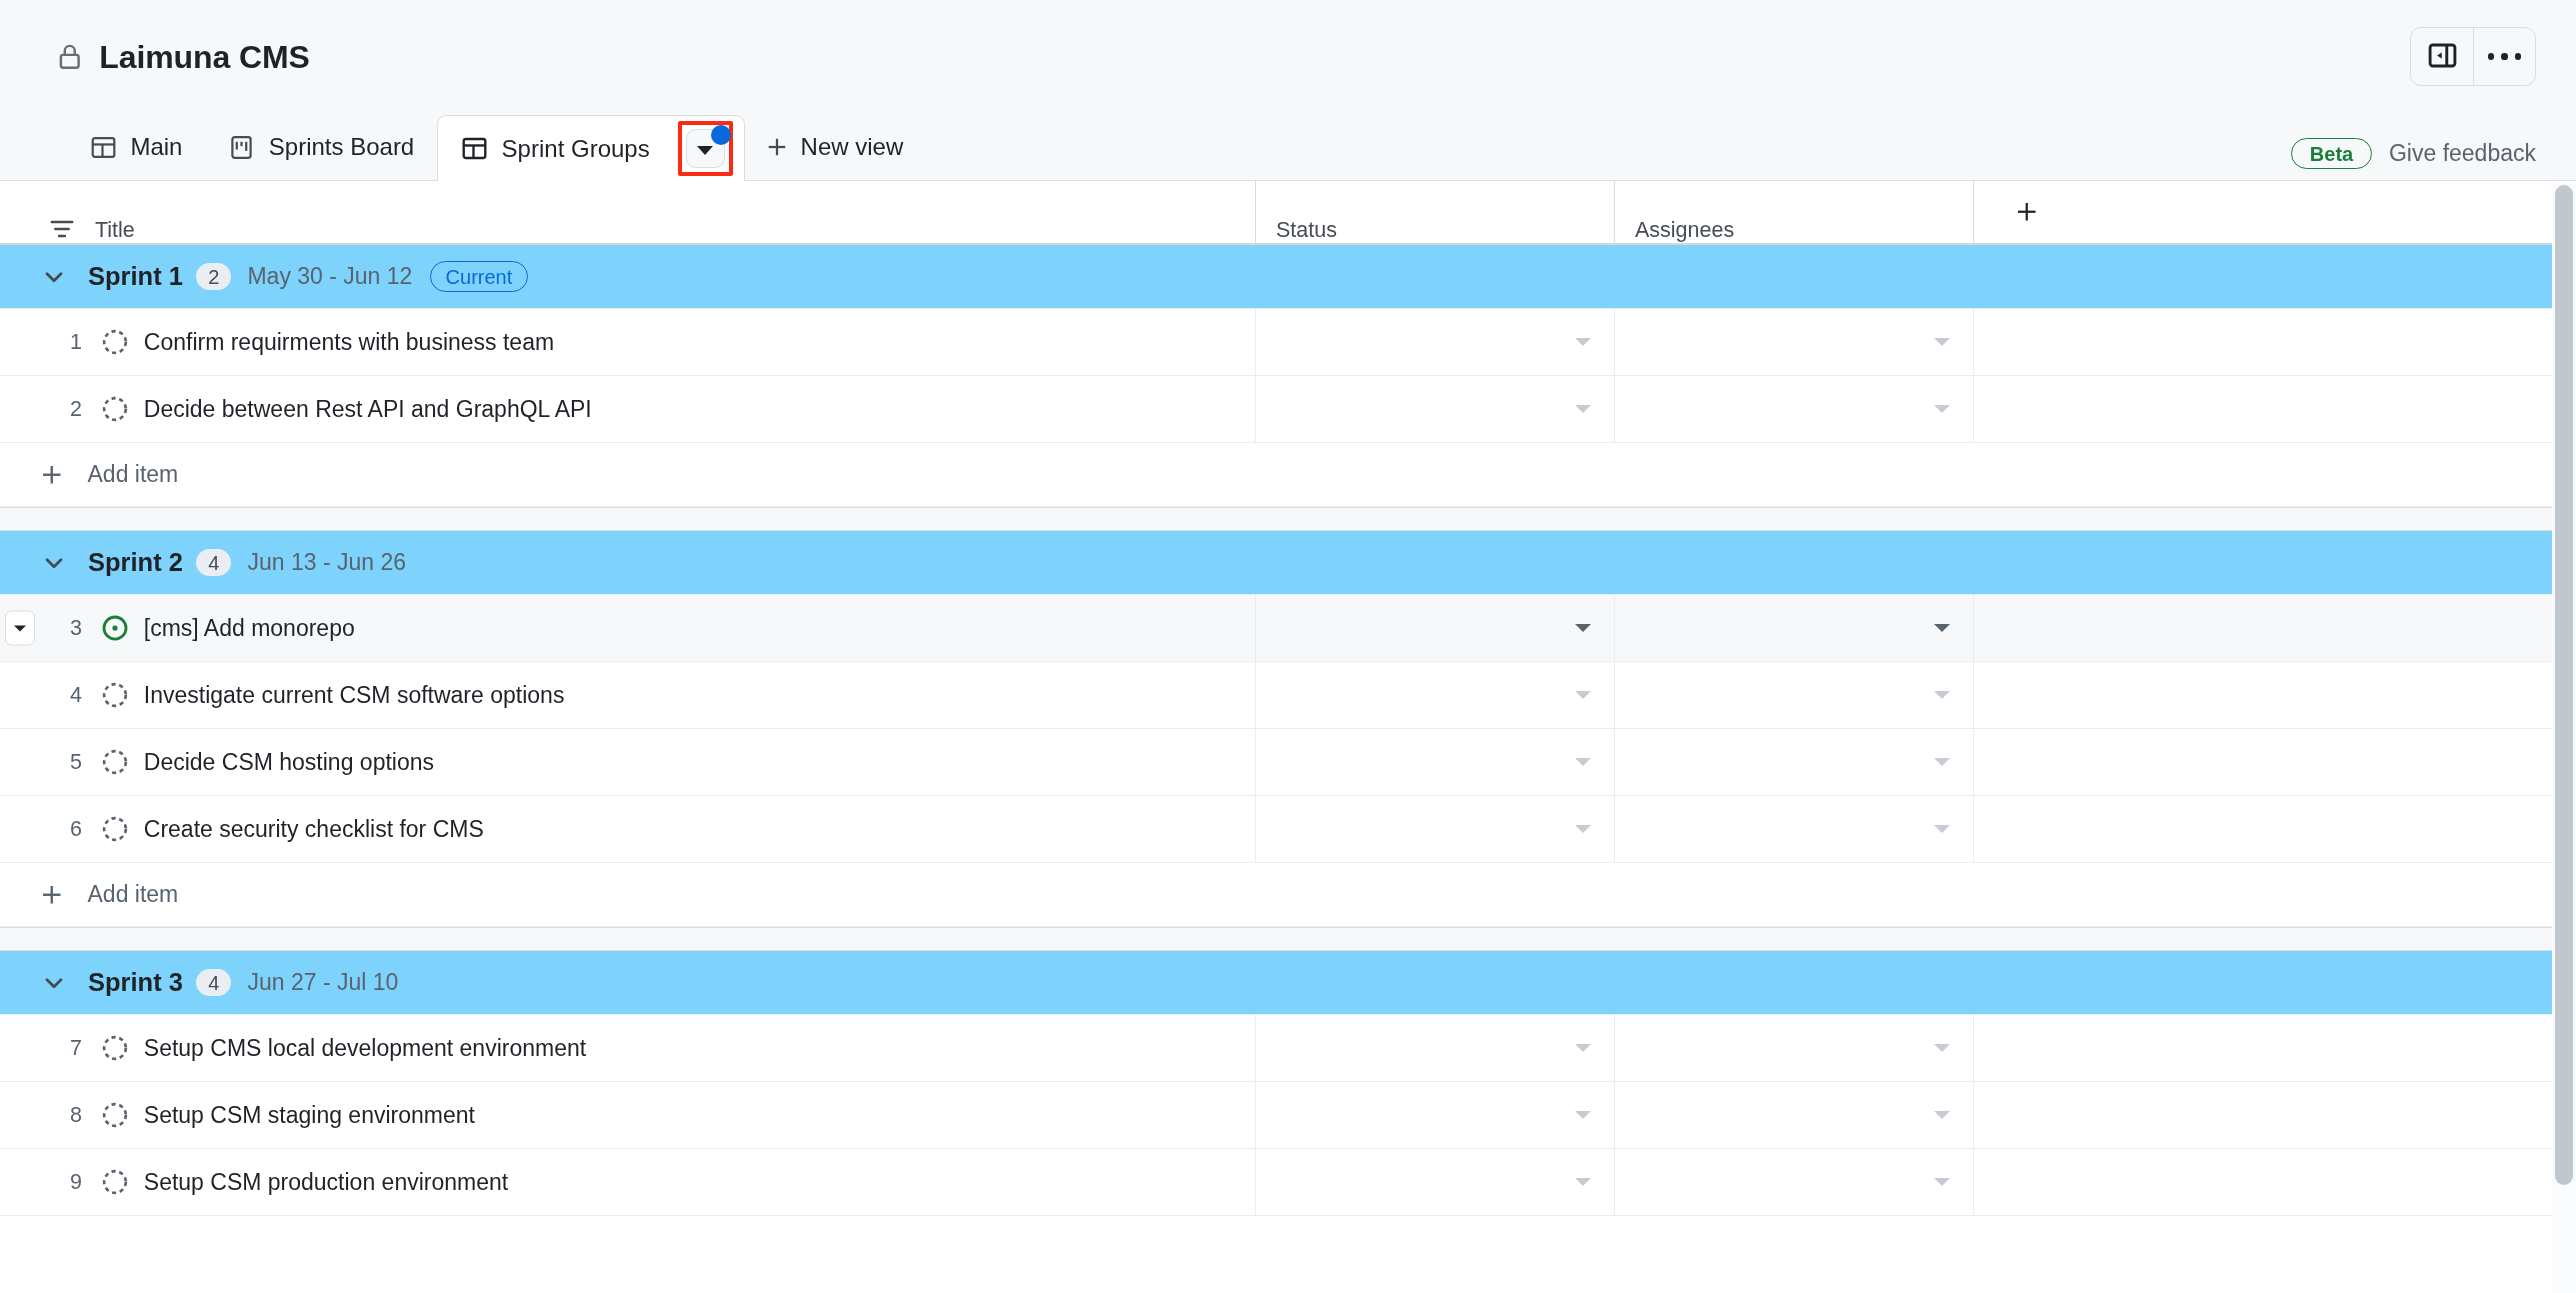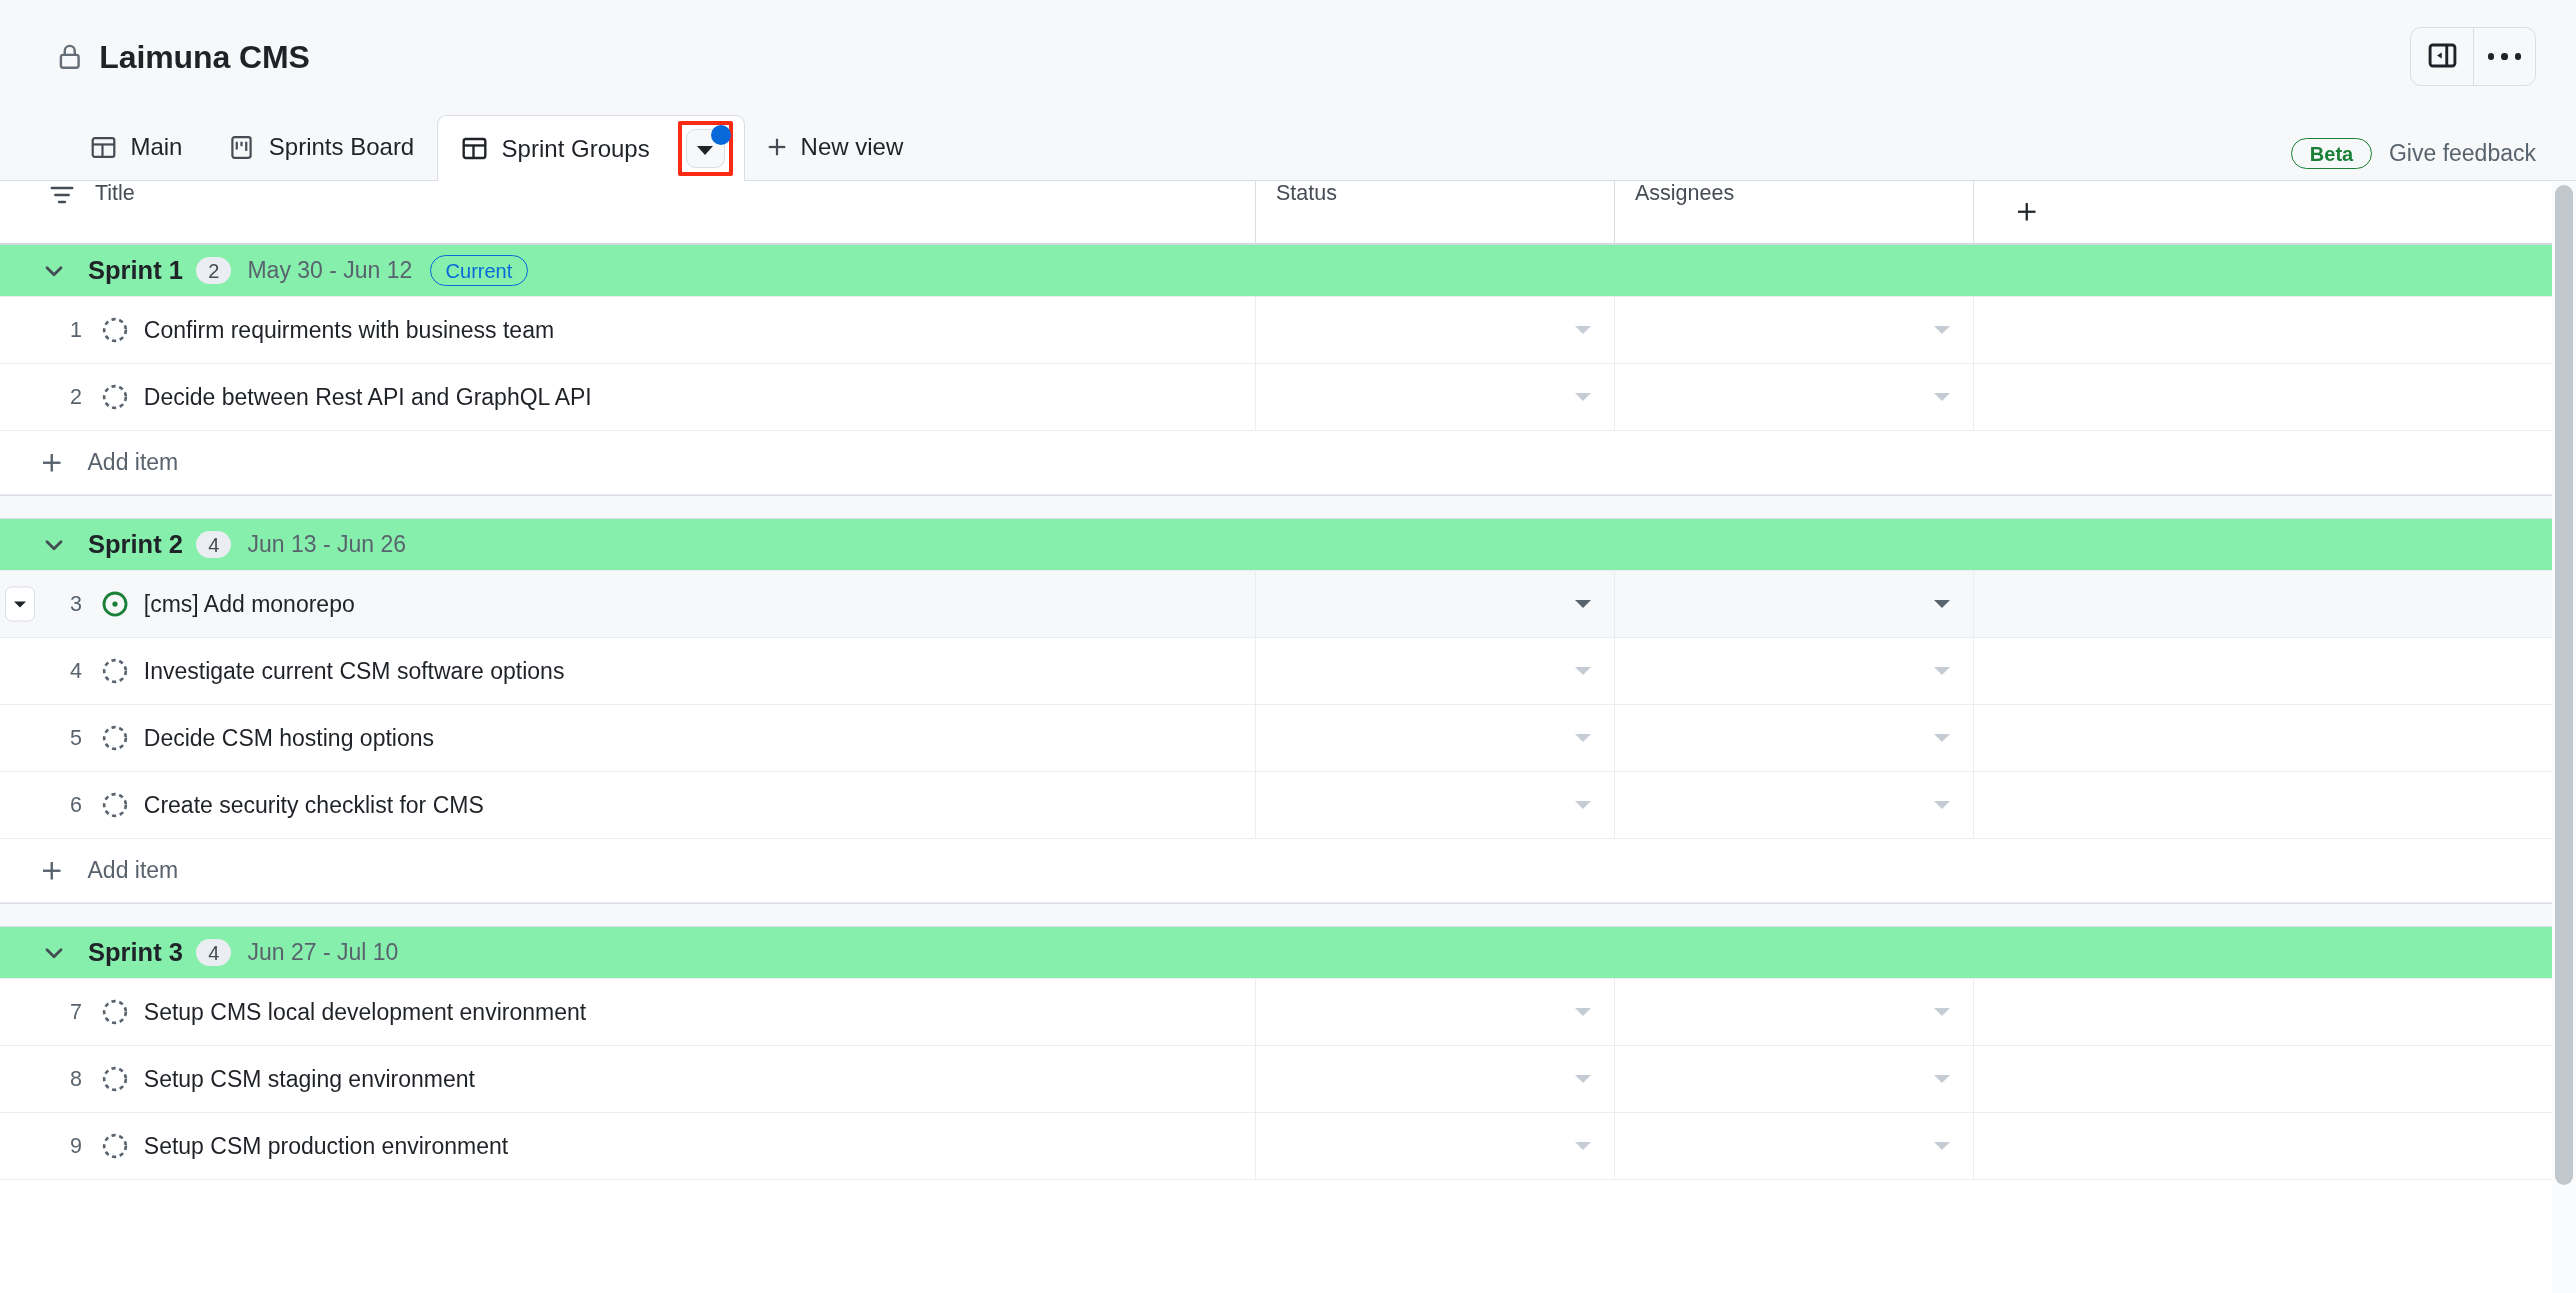--- a/index.html
+++ b/index.html
@@ -116,36 +116,36 @@
   .col-title  { width: 1256px; }
   .col-assign { width: 359px; }
   .col-status { width: 359px; }
   .col-add    { width: 564px; }
 
   .hdr {
     display: flex; height: 64px; align-items: stretch;
     border-bottom: 2.7px solid #d1d9e0; background: #fff;
   }
   .hdr-cell {
-    display: flex; align-items: flex-start;
+    display: flex; align-items: flex-end;
     font-size: 21.5px; color: #454c54; font-weight: 400;
     border-right: 1.3px solid #d8dee4;
     padding-left: 20px;
   }
   .hdr-cell.first { padding-left: 0; }
   .filter-icon { width: 28px; height: 28px; margin: 0 19px 0 48px; display:block; cursor:pointer; }
   .hdr-add { display:flex; align-items:center; justify-content:flex-start; padding-left:40px; border-right:none; }
   .plus-hdr { width: 25.5px; height: 25.5px; display:block; cursor:pointer; }
 
   
   .group-hdr {
-    display: flex; align-items: center; height: 52px;
+    display: flex; align-items: center; height: 64px;
     padding-left: 40px; gap: 0px;
     border-bottom: 1.3px solid #eaeef2;
-    background: #86efac;
+    background: #7dd3fc;
   }
   .chev { width: 28px; height: 28px; display:block; cursor:pointer; margin-right: 20px;}
   .g-name { font-size: 25.5px; font-weight: 700; color: #1f2328; margin-right: 13.4px; }
   .g-count {
     font-size: 20px; color: #454c54;
     background: #eaeef2; border-radius: 670px;
     padding: 3.4px 12px; line-height: 1; margin-right: 16px;
   }
   .g-dates { font-size: 23px; color: #59636e; margin-right: 17.4px; }
   .g-current {

